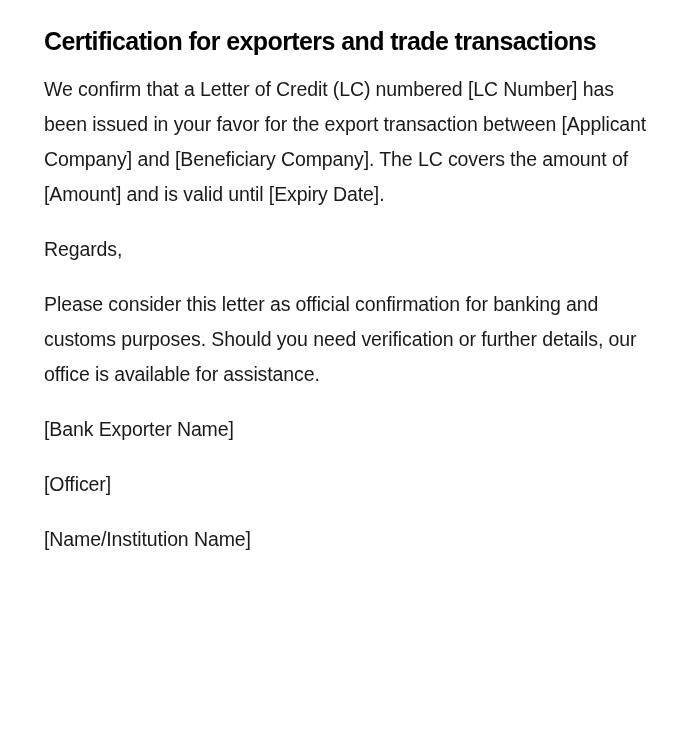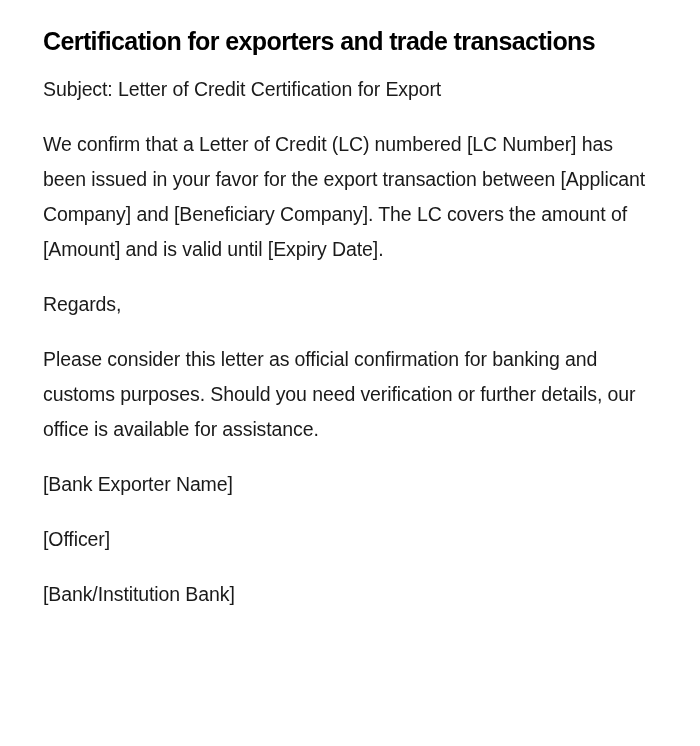--- a/index.html
+++ b/index.html
@@ -1,26 +1,25 @@
 <!DOCTYPE html>
 <html><head>
 <meta charset="utf-8">
 <style>
   html, body { margin: 0; padding: 0; background: #ffffff; }
   body { width: 700px; height: 746px; overflow: hidden; font-family: "Liberation Sans", sans-serif; color: #1a1a1a; }
-  .page { padding: 22px 40px 0 28px; margin-left: 15px; }
+  .page { padding: 22px 40px 0 44px; }
   .title { font-size: 25px; font-weight: bold; margin: 0 0 12px 0; letter-spacing: -0.6px; color: #000; line-height: 38px; }
   .para { font-size: 19.5px; line-height: 35px; margin: 0 0 20px 0; letter-spacing: -0.1px; }
   .subject { margin-bottom: 20px; }
 </style>
 </head>
 <body>
 
 <div class="page">
   <h1 class="title">Certification for exporters and trade transactions</h1>
-  <p class="para subject">Subject: Letter of Credit Certification for Export</p>
   <p class="para">We confirm that a Letter of Credit (LC) numbered [LC Number] has been issued in your favor for the export transaction between [Applicant Company] and [Beneficiary Company]. The LC covers the amount of [Amount] and is valid until [Expiry Date].</p>
   <p class="para">Regards,</p>
   <p class="para">Please consider this letter as official confirmation for banking and customs purposes. Should you need verification or further details, our office is available for assistance.</p>
   <p class="para">[Bank Exporter Name]</p>
   <p class="para">[Officer]</p>
-  <p class="para">[Bank/Institution Bank]</p>
+  <p class="para">[Name/Institution Name]</p>
 </div>
 
 </body></html>

